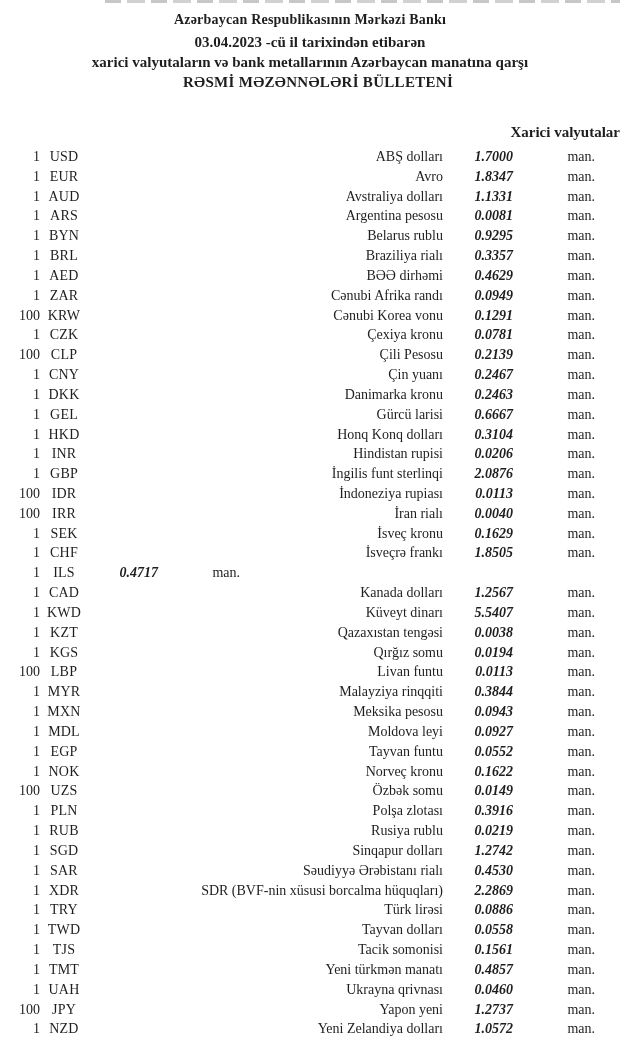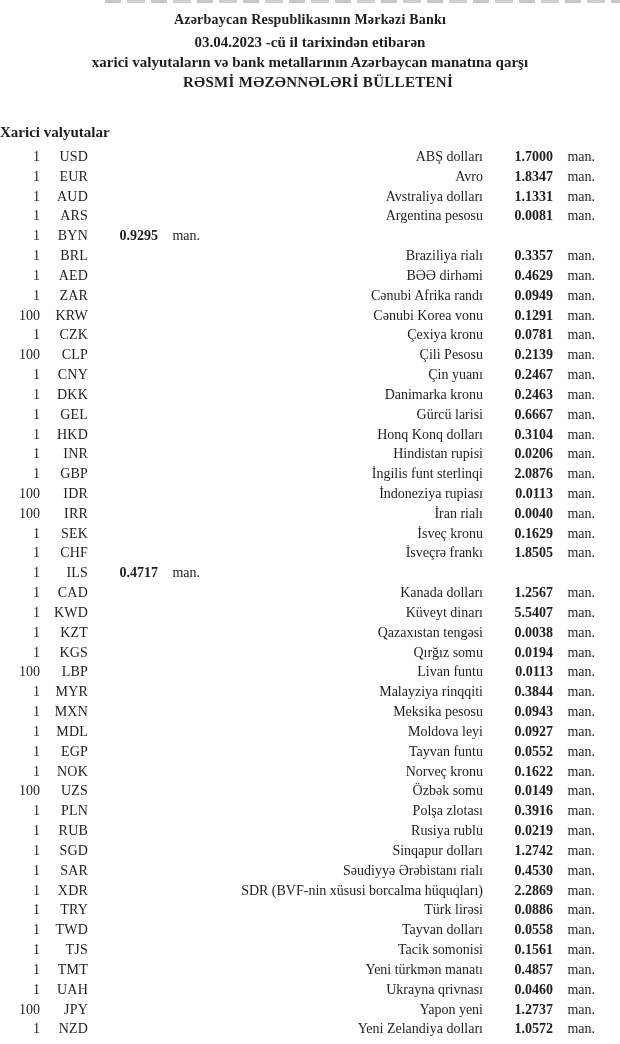--- a/index.html
+++ b/index.html
@@ -14,33 +14,33 @@
   .page{width:620px;height:1044px;position:relative;}
   .top-artifact{
     position:absolute;top:0;left:105px;right:0;height:3px;
     background:repeating-linear-gradient(90deg,#9a9a9a 0 16px,transparent 16px 22px,#ababab 22px 40px,transparent 40px 46px);
     opacity:.55;
   }
   .header{padding-top:7px;text-align:center;}
   .title{font-size:14px;line-height:26px;font-weight:bold;letter-spacing:.2px;}
   .h-line{font-size:15px;line-height:19.5px;font-weight:bold;}
   .bulletin{font-size:15px;line-height:20px;font-weight:bold;letter-spacing:.3px;margin-left:16px;}
-  .section-title{margin-top:31px;font-size:15px;line-height:18px;font-weight:bold;text-align:left;}
+  .section-title{margin-top:31px;font-size:15px;line-height:18px;font-weight:bold;text-align:right;}
   .rates-table{margin-top:6px;}
   .row{
     display:flex;align-items:center;
     height:19.84px;
     font-size:14px;
     padding-right:25px;
   }
   .qty{width:40px;text-align:right;flex:0 0 auto;}
-  .code{width:48px;text-align:right;flex:0 0 auto;letter-spacing:.2px;}
+  .code{width:48px;text-align:center;flex:0 0 auto;letter-spacing:.2px;}
   .name{flex:1 1 auto;text-align:right;white-space:nowrap;overflow:hidden;}
-  .rate{width:70px;text-align:right;font-weight:bold;flex:0 0 auto;}
-  .unit{width:42px;text-align:right;flex:0 0 auto;}
+  .rate{width:70px;text-align:right;font-weight:bold;font-style:italic;flex:0 0 auto;}
+  .unit{width:42px;text-align:right;flex:0 0 auto;padding-left:40px;}
 </style>
 </head>
 <body>
 
 <div class="page">
   <div class="top-artifact"></div>
 
   <div class="header">
     <div class="title">Azərbaycan Respublikasının Mərkəzi Bankı</div>
     <div class="h-line">03.04.2023  -cü il tarixindən etibarən</div>
@@ -75,20 +75,21 @@
       <div class="row">
         <span class="qty">1</span>
         <span class="code">ARS</span>
         <span class="name">Argentina pesosu</span>
         <span class="rate">0.0081</span>
         <span class="unit">man.</span>
       </div>
       <div class="row">
         <span class="qty">1</span>
         <span class="code">BYN</span>
+        <span class="name">Belarus rublu</span>
         <span class="rate">0.9295</span>
         <span class="unit">man.</span>
       </div>
       <div class="row">
         <span class="qty">1</span>
         <span class="code">BRL</span>
         <span class="name">Braziliya rialı</span>
         <span class="rate">0.3357</span>
         <span class="unit">man.</span>
       </div>

